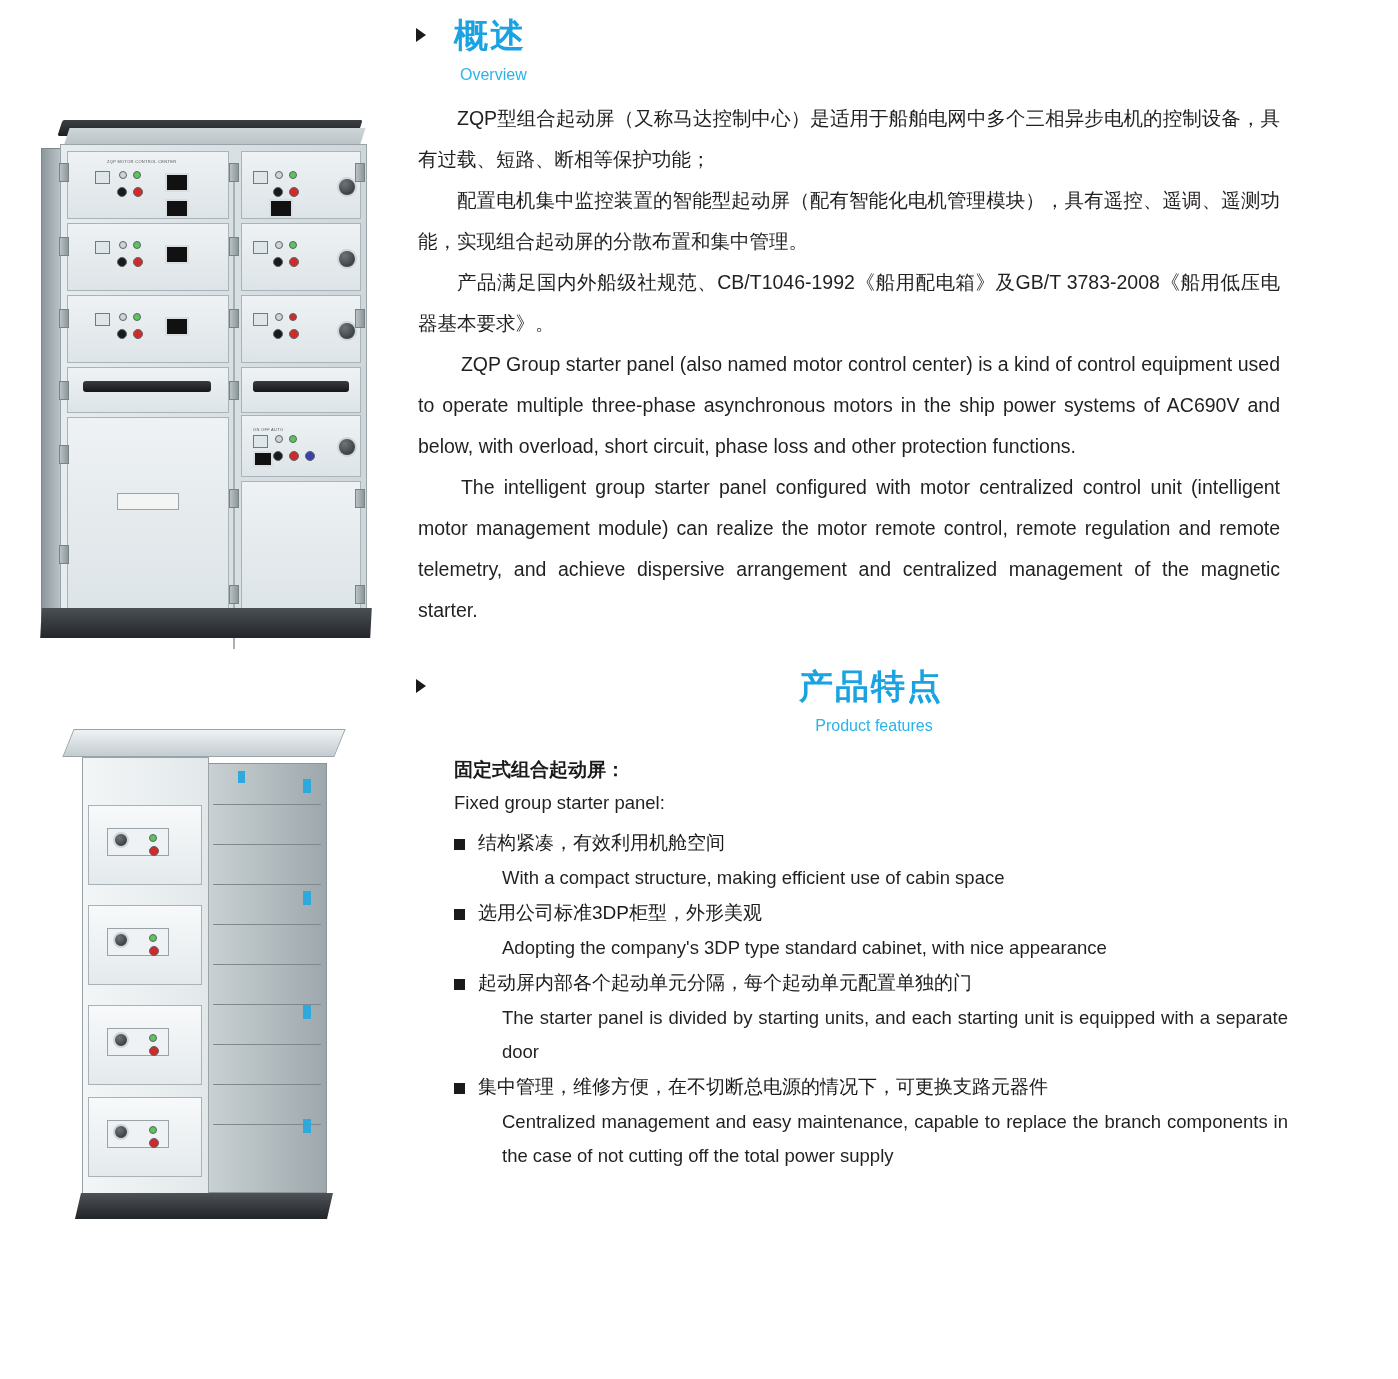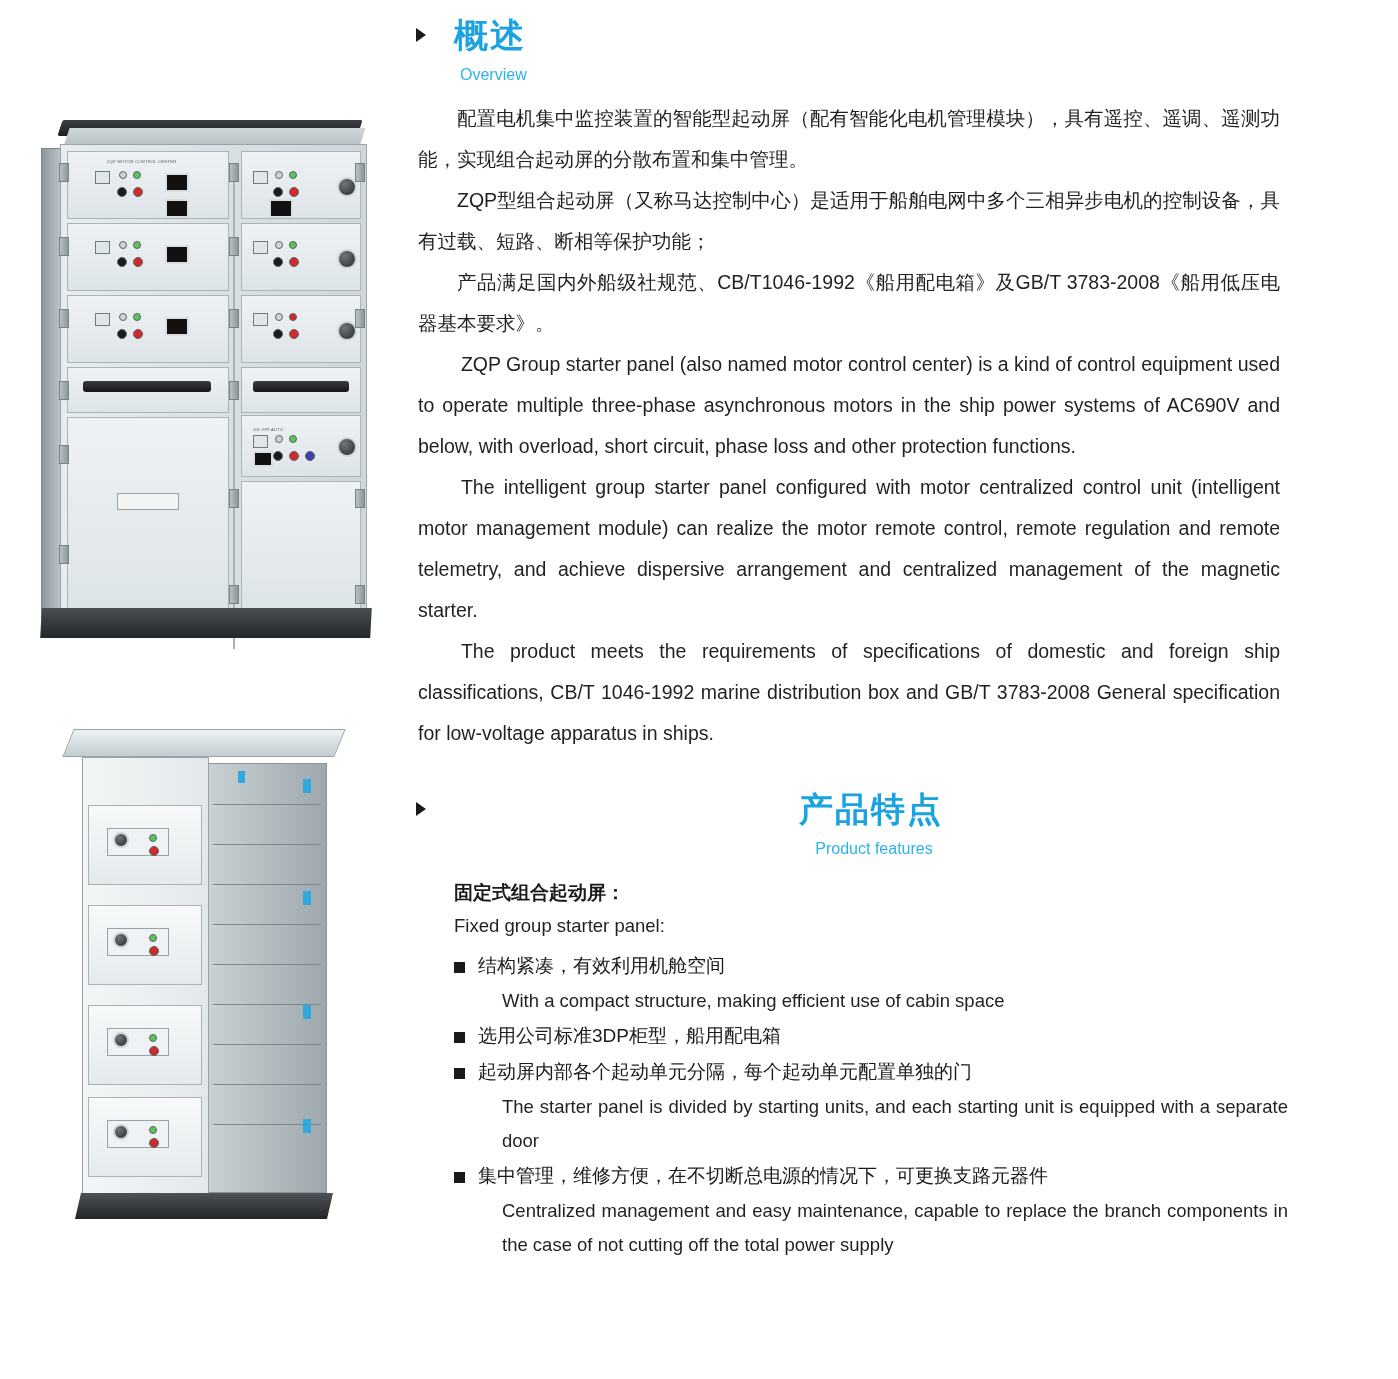--- a/index.html
+++ b/index.html
@@ -489,47 +489,47 @@
 
   <div class="right-col">
 
     <div class="sec-head" style="margin-top:14px;">
       <span class="tri"></span>
       <h1 class="sec-title-cn">概述</h1>
       <h2 class="sec-title-en">Overview</h2>
     </div>
 
     <div class="body-text">
+      <p class="cn-p">ZQP型组合起动屏（又称马达控制中心）是适用于船舶电网中多个三相异步电机的控制设备，具有过载、短路、断相等保护功能；</p>
       <p class="cn-p">配置电机集中监控装置的智能型起动屏（配有智能化电机管理模块），具有遥控、遥调、遥测功能，实现组合起动屏的分散布置和集中管理。</p>
-      <p class="cn-p">ZQP型组合起动屏（又称马达控制中心）是适用于船舶电网中多个三相异步电机的控制设备，具有过载、短路、断相等保护功能；</p>
       <p class="cn-p">产品满足国内外船级社规范、CB/T1046-1992《船用配电箱》及GB/T 3783-2008《船用低压电器基本要求》。</p>
       <p class="en-p">ZQP Group starter panel (also named motor control center) is a kind of control equipment used to operate multiple three-phase asynchronous motors in the ship power systems of AC690V and below, with overload, short circuit, phase loss and other protection functions.</p>
       <p class="en-p">The intelligent group starter panel configured with motor centralized control unit (intelligent motor management module) can realize the motor remote control, remote regulation and remote telemetry, and achieve dispersive arrangement and centralized management of the magnetic starter.</p>
-      <p class="en-p">The product meets the requirements of specifications of domestic and foreign ship classifications, CB/T 1046-1992 marine distribution box and GB/T 3783-2008 General specification for low-voltage apparatus in ships.</p>
     </div>
 
     <div class="sec-head" style="margin-top:34px;text-align:center;">
       <span class="tri"></span>
       <h1 class="sec-title-cn">产品特点</h1>
       <h2 class="sec-title-en">Product features</h2>
     </div>
 
     <div>
       <div class="feat-sub-cn">固定式组合起动屏：</div>
       <div class="feat-sub-en">Fixed group starter panel:</div>
 
       <ul class="feat-list">
         <li class="feat-item">
           <span class="feat-bullet"></span>
           <div class="feat-cn">结构紧凑，有效利用机舱空间</div>
           <div class="feat-en">With a compact structure, making efficient use of cabin space</div>
         </li>
         <li class="feat-item">
           <span class="feat-bullet"></span>
-          <div class="feat-cn">选用公司标准3DP柜型，船用配电箱</div>
+          <div class="feat-cn">选用公司标准3DP柜型，外形美观</div>
+          <div class="feat-en">Adopting the company's 3DP type standard cabinet, with nice appearance</div>
         </li>
         <li class="feat-item">
           <span class="feat-bullet"></span>
           <div class="feat-cn">起动屏内部各个起动单元分隔，每个起动单元配置单独的门</div>
           <div class="feat-en">The starter panel is divided by starting units, and each starting unit is equipped with a separate door</div>
         </li>
         <li class="feat-item">
           <span class="feat-bullet"></span>
           <div class="feat-cn">集中管理，维修方便，在不切断总电源的情况下，可更换支路元器件</div>
           <div class="feat-en">Centralized management and easy maintenance, capable to replace the branch components in the case of not cutting off the total power supply</div>

